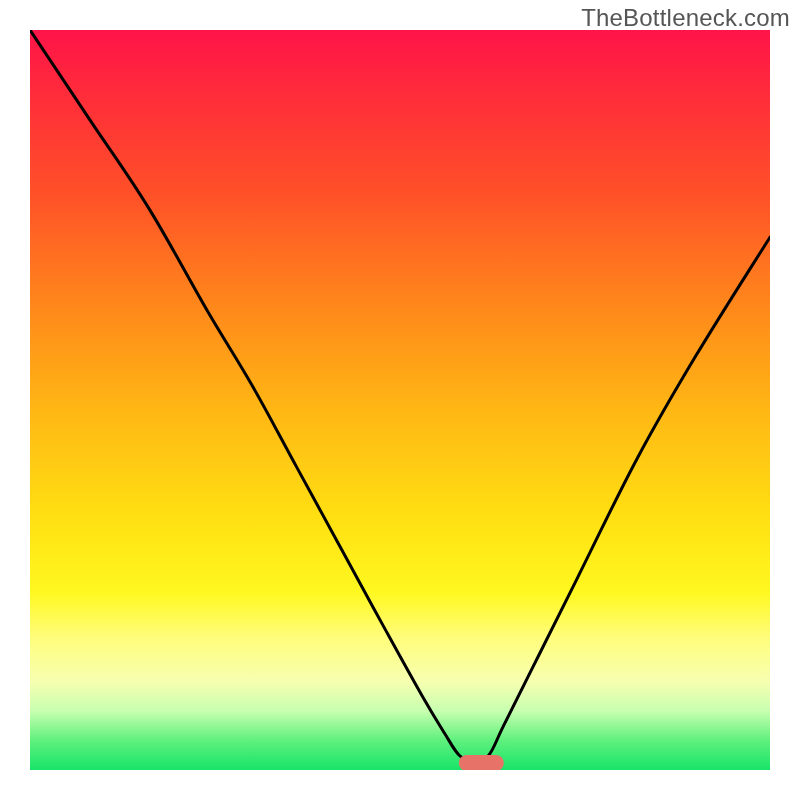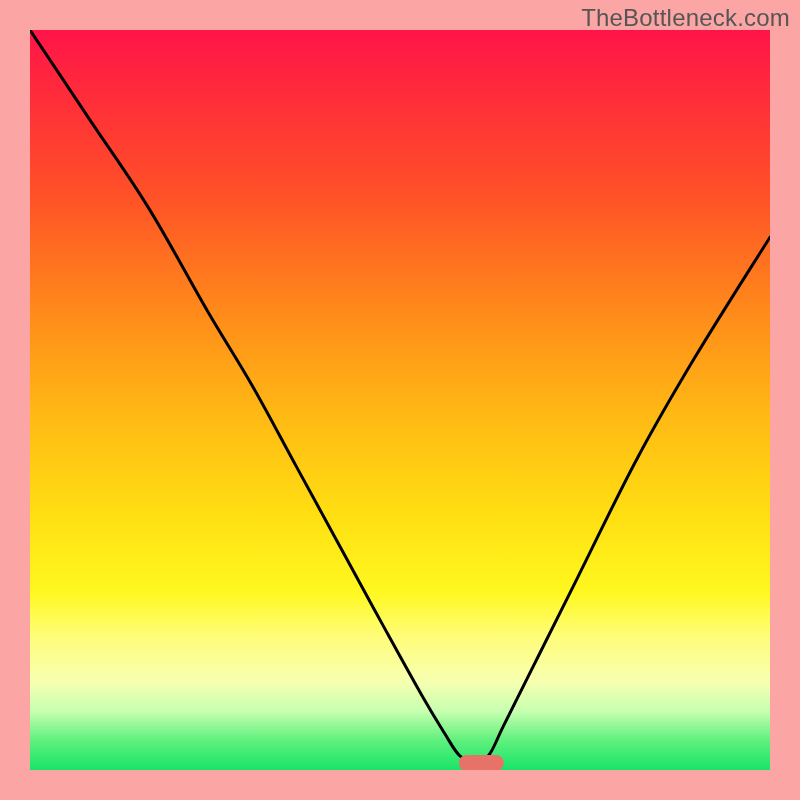--- a/index.html
+++ b/index.html
@@ -8,21 +8,21 @@
     width: 800px;
     height: 800px;
     overflow: hidden;
     background: #000;
     font-family: Arial, sans-serif;
   }
   .frame {
     position: relative;
     width: 800px;
     height: 800px;
-    background: #fca5a5;
+    background: #ffffff;
   }
   .watermark {
     position: absolute;
     top: 4px;
     right: 10px;
     color: #555;
     font-size: 24px;
     font-weight: 500;
     letter-spacing: 0.2px;
     z-index: 20;

